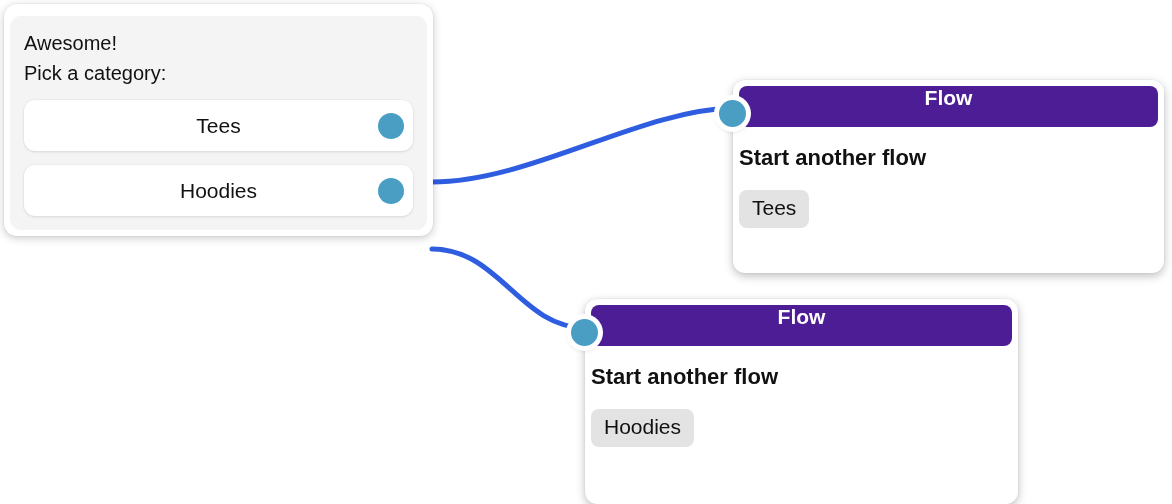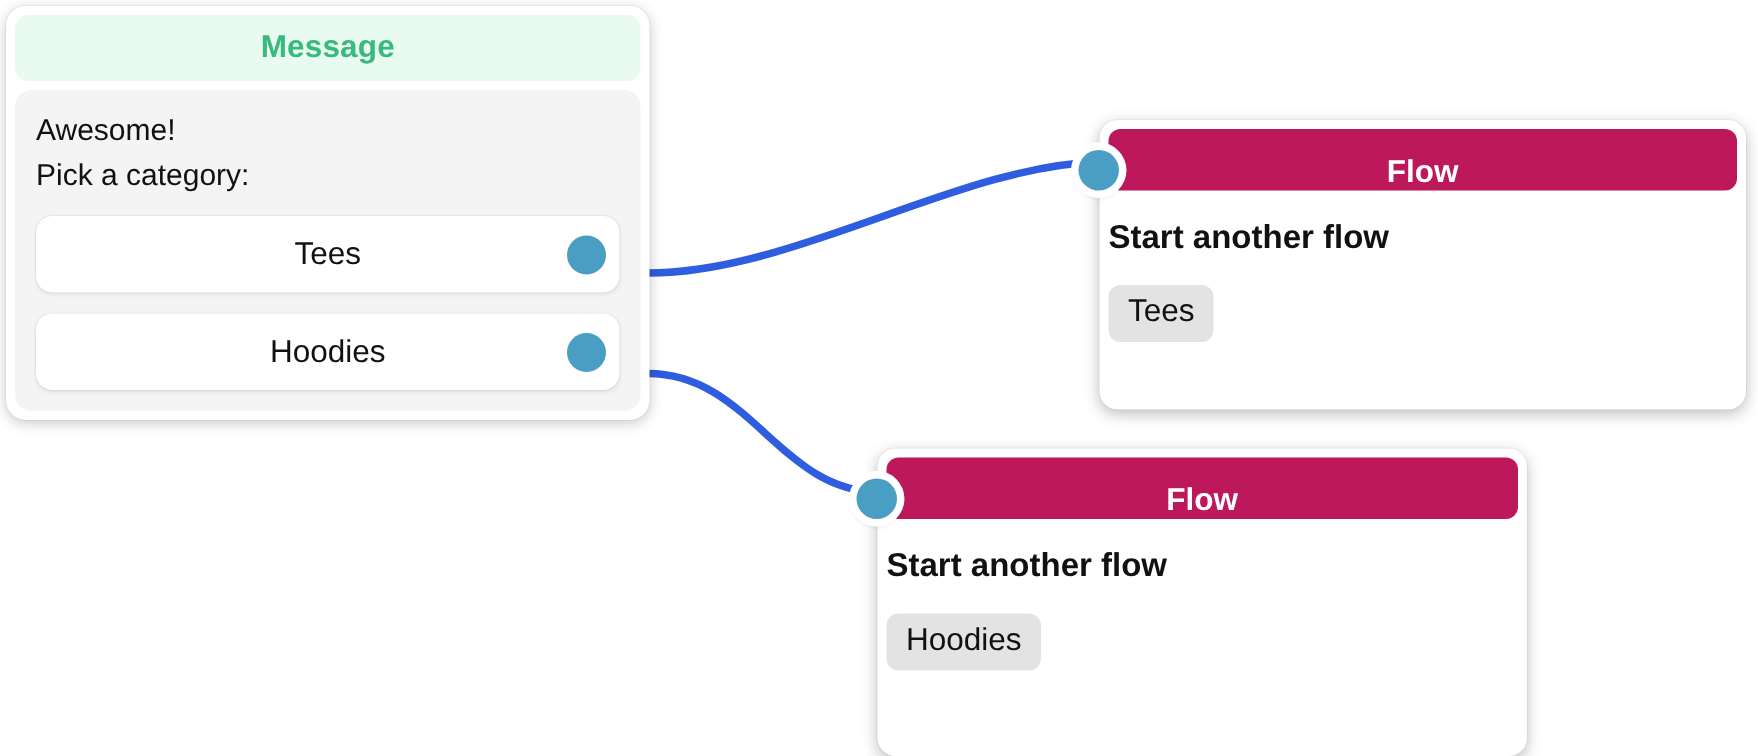--- a/index.html
+++ b/index.html
@@ -105,23 +105,23 @@
     z-index: 3;
     padding: 6px;
     box-sizing: border-box;
   }
   .flow-node-1 { left: 733px; top: 80px;  width: 431px; height: 193px; }
   .flow-node-2 { left: 585px; top: 299px; width: 433px; height: 205px; }
 
   .flow-header {
     height: 41px;
     border-radius: 8px;
-    background: #be185d;
+    background: #4c1d95;
     display: flex;
-    align-items: flex-end;
+    align-items: flex-start;
     justify-content: center;
   }
   .flow-header-title {
     color: #ffffff;
     font-size: 21px;
     font-weight: bold;
   }
   .flow-body {
     padding-top: 18px;
   }
@@ -155,23 +155,20 @@
 <body>
 
 <div id="canvas">
 
   <svg id="edges" viewBox="0 0 1172 504" xmlns="http://www.w3.org/2000/svg">
     <path d="M 432 182 C 530 182, 640 110, 733 108" fill="none" stroke="#2f5de0" stroke-width="5" stroke-linecap="round"></path>
     <path d="M 432 249 C 500 249, 520 328, 586 328" fill="none" stroke="#2f5de0" stroke-width="5" stroke-linecap="round"></path>
   </svg>
 
   <div class="message-card">
-    <div class="message-header">
-      <span class="message-header-title">Message</span>
-    </div>
     <div class="message-body">
       <div class="message-text">Awesome!
 Pick a category:</div>
 
       <div class="option-row">
         <span class="option-label">Tees</span>
         <span class="source-handle"></span>
       </div>
 
       <div class="option-row">

